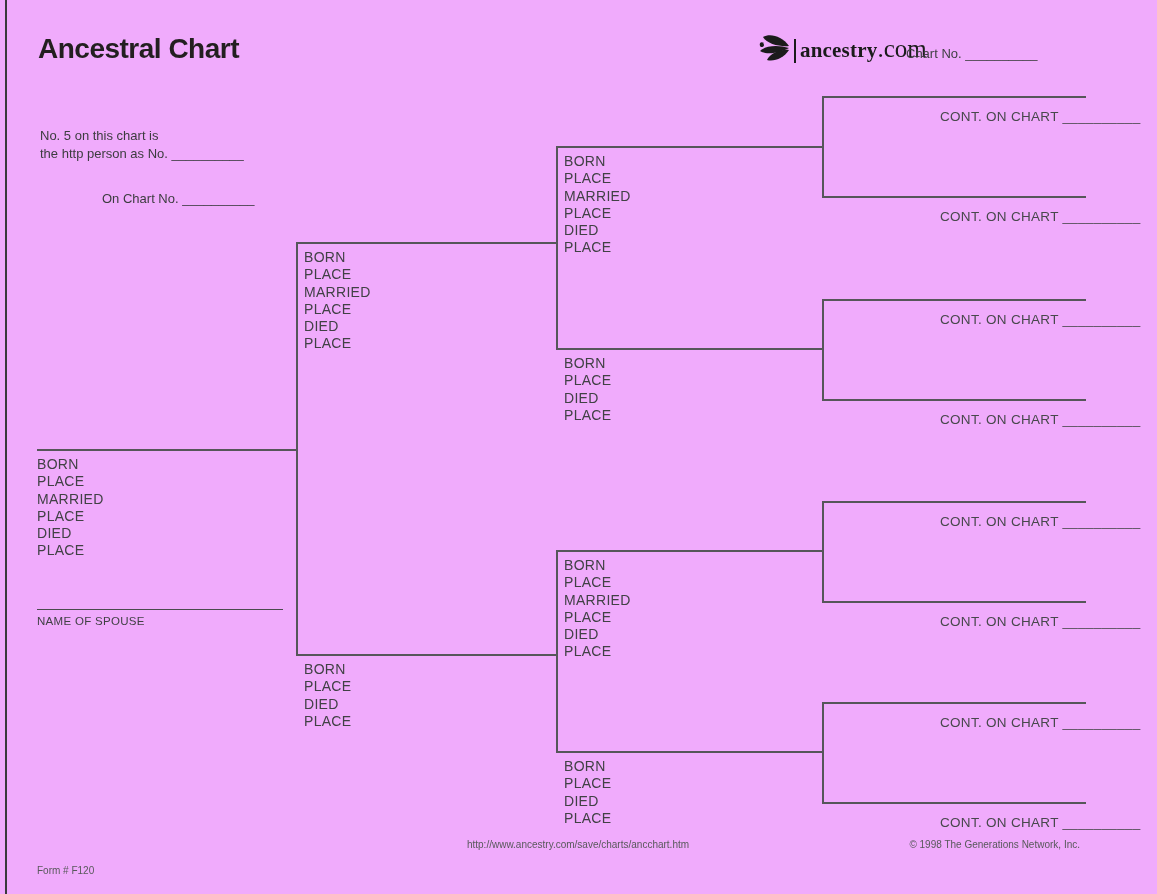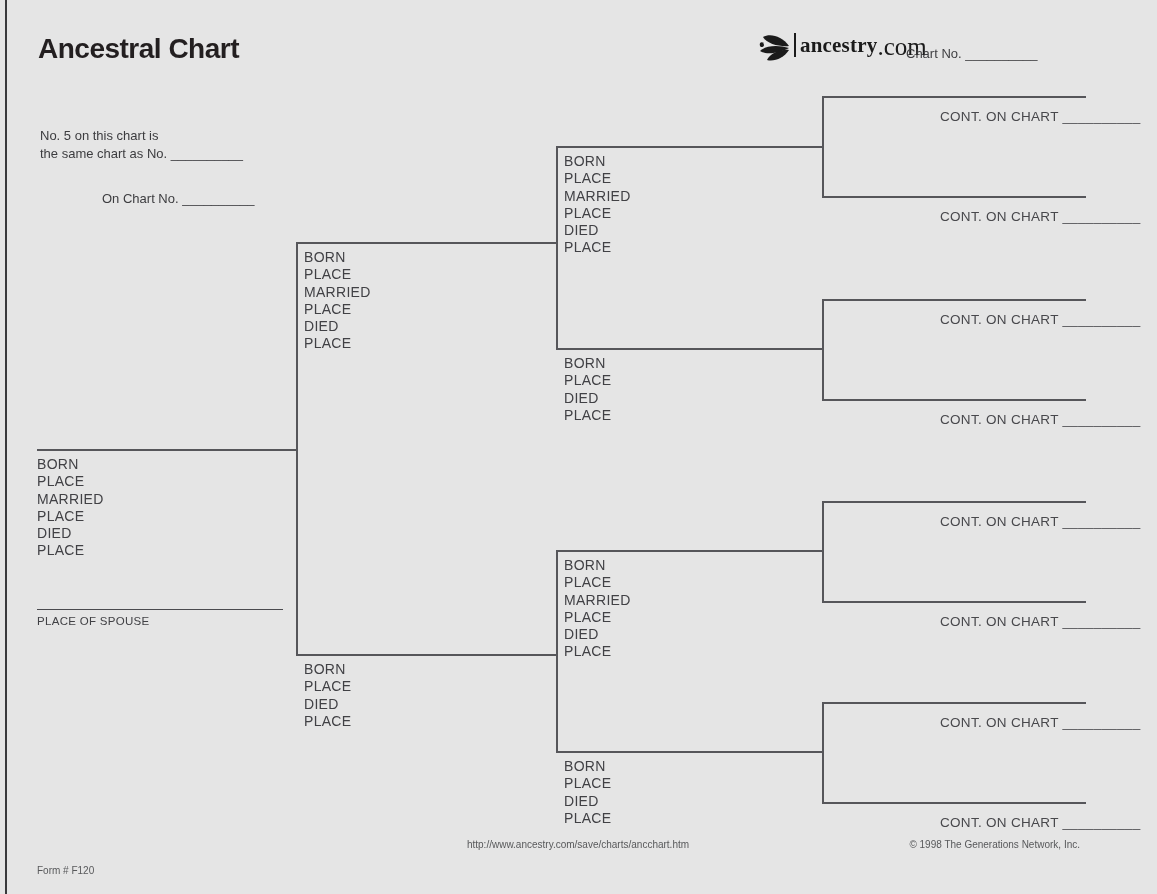--- a/index.html
+++ b/index.html
@@ -1,25 +1,25 @@
 <!DOCTYPE html>
 <html><head>
 <meta charset="utf-8">
 <style>
   html,body { margin:0; padding:0; background:#fff; }
   .page {
-    position:relative; width:1157px; height:894px; background:#e5e5e5;
+    position:relative; width:1157px; height:894px; background:#f0abfc;
     font-family:"Liberation Sans", sans-serif; overflow:hidden;
   }
   .page-border { position:absolute; left:5px; top:0; width:2px; height:894px; background:#3a3a3c; }
   .title {
     position:absolute; left:38px; top:33px; margin:0;
     font-size:28px; font-weight:bold; letter-spacing:-0.5px; color:#231f20;
   }
-  .logo { position:absolute; left:758px; top:33px; display:flex; align-items:flex-start; color:#1b1b1b; }
+  .logo { position:absolute; left:758px; top:33px; display:flex; align-items:flex-end; color:#1b1b1b; }
   .logo svg { display:block; margin-right:2px; }
   .logo .bar { width:2px; height:24px; background:#1b1b1b; margin-right:4px; }
   .logo .brand { font-family:"Liberation Serif", serif; font-weight:bold; font-size:21px; letter-spacing:0.2px; }
   .logo .tld { font-family:"Liberation Serif", serif; font-weight:normal; font-size:25px; }
   .chart-no { position:absolute; left:906px; top:46px; font-size:13px; color:#404043; }
   .intro { position:absolute; left:40px; top:127px; font-size:13px; line-height:18px; color:#3c3c3f; }
   .intro-line3 { position:absolute; left:102px; top:175px; font-size:13px; color:#3c3c3f;margin-top:16px; }
   .hline { position:absolute; height:2px; background:#56565a; }
   .hline.thin { height:1px; background:#4a4a4e; }
   .vline { position:absolute; width:2px; background:#56565a; }
@@ -51,21 +51,21 @@
     </svg>
     <span class="bar"></span>
     <span class="brand">ancestry</span>
       <span class="tld">.com</span>
   </div>
 
   <div class="chart-no">Chart No. __________</div>
 
   <div class="intro">
     <div>No. 5 on this chart is</div>
-    <div>the same chart as No. __________</div>
+    <div>the http person as No. __________</div>
   </div>
   <div class="intro-line3">On Chart No. __________</div>
 
   <div class="hline" style="left:37px; top:449px; width:260px;"></div>
   <div class="hline thin" style="left:37px; top:609px; width:246px;"></div>
 
   <div class="vline" style="left:296px; top:242px; height:414px;"></div>
   <div class="hline" style="left:296px; top:242px; width:262px;"></div>
   <div class="hline" style="left:296px; top:654px; width:262px;"></div>
 
@@ -93,21 +93,21 @@
   <div class="hline" style="left:822px; top:802px; width:264px;"></div>
 
   <div class="labels" style="left:37px; top:456px;">
     <div>BORN</div>
     <div>PLACE</div>
     <div>MARRIED</div>
     <div>PLACE</div>
     <div>DIED</div>
     <div>PLACE</div>
   </div>
-  <div class="spouse-label">PLACE OF SPOUSE</div>
+  <div class="spouse-label">NAME OF SPOUSE</div>
 
   <div class="labels" style="left:304px; top:249px;">
     <div>BORN</div>
     <div>PLACE</div>
     <div>MARRIED</div>
     <div>PLACE</div>
     <div>DIED</div>
     <div>PLACE</div>
   </div>
 

